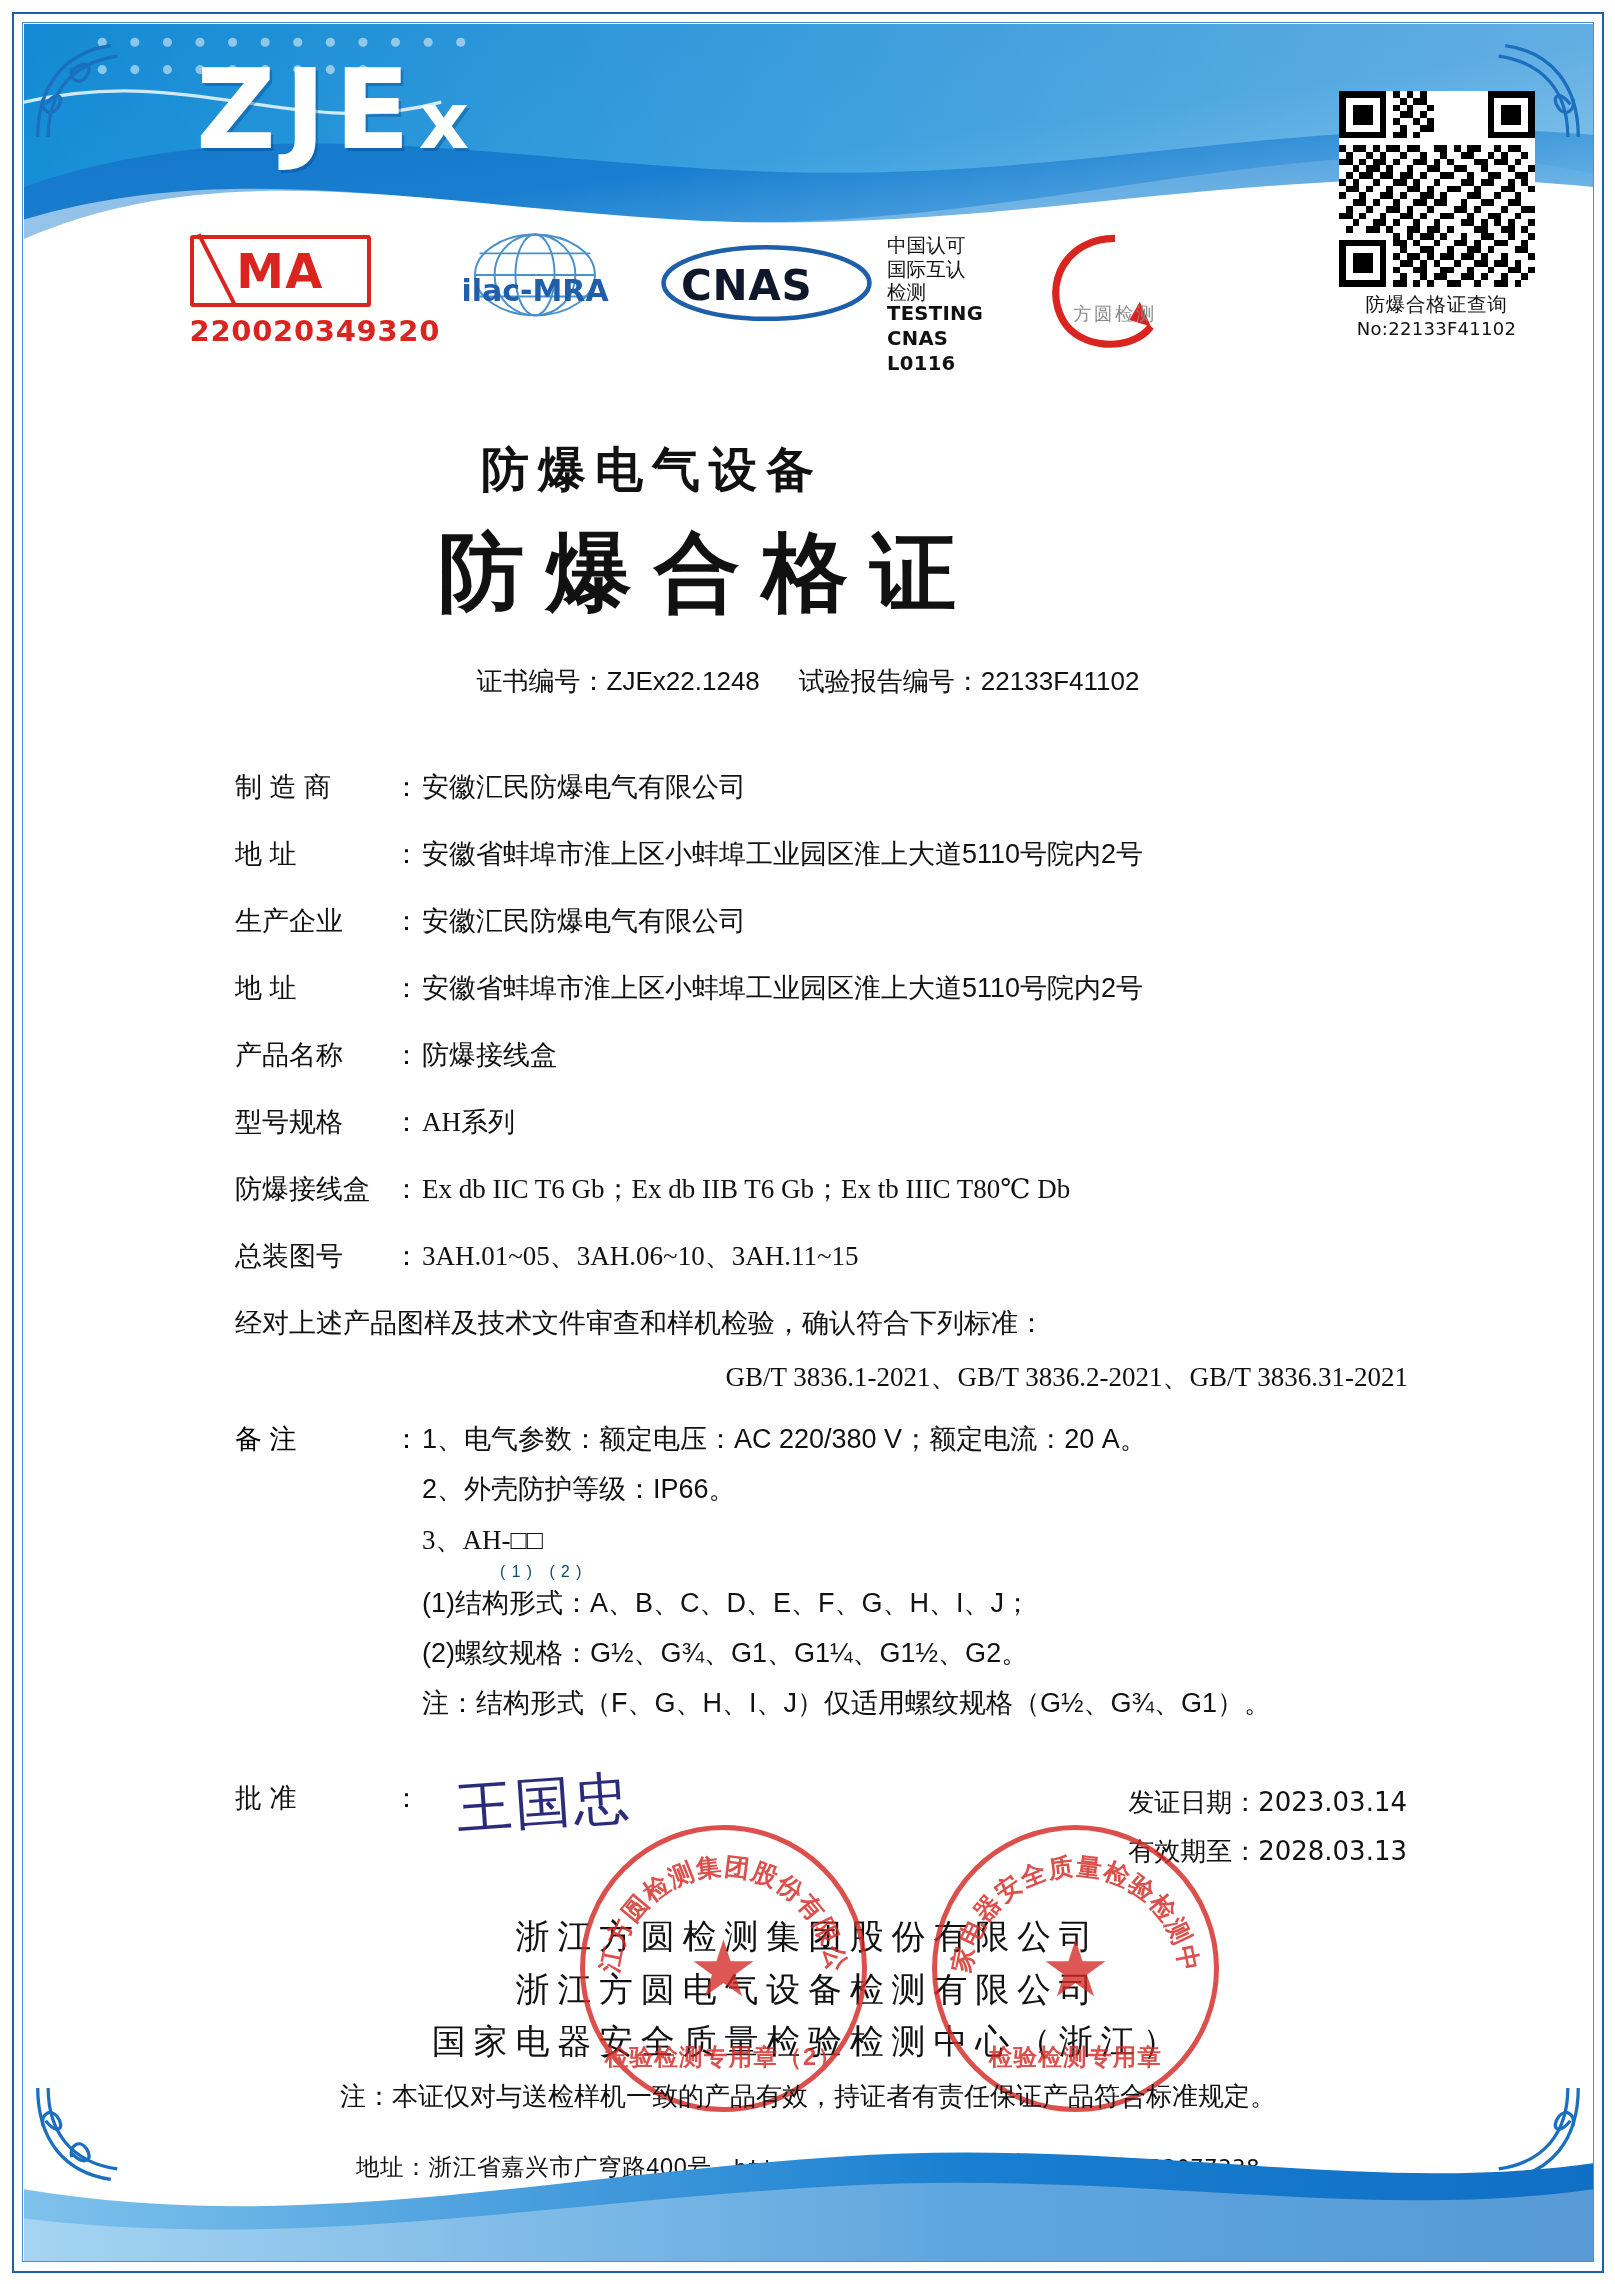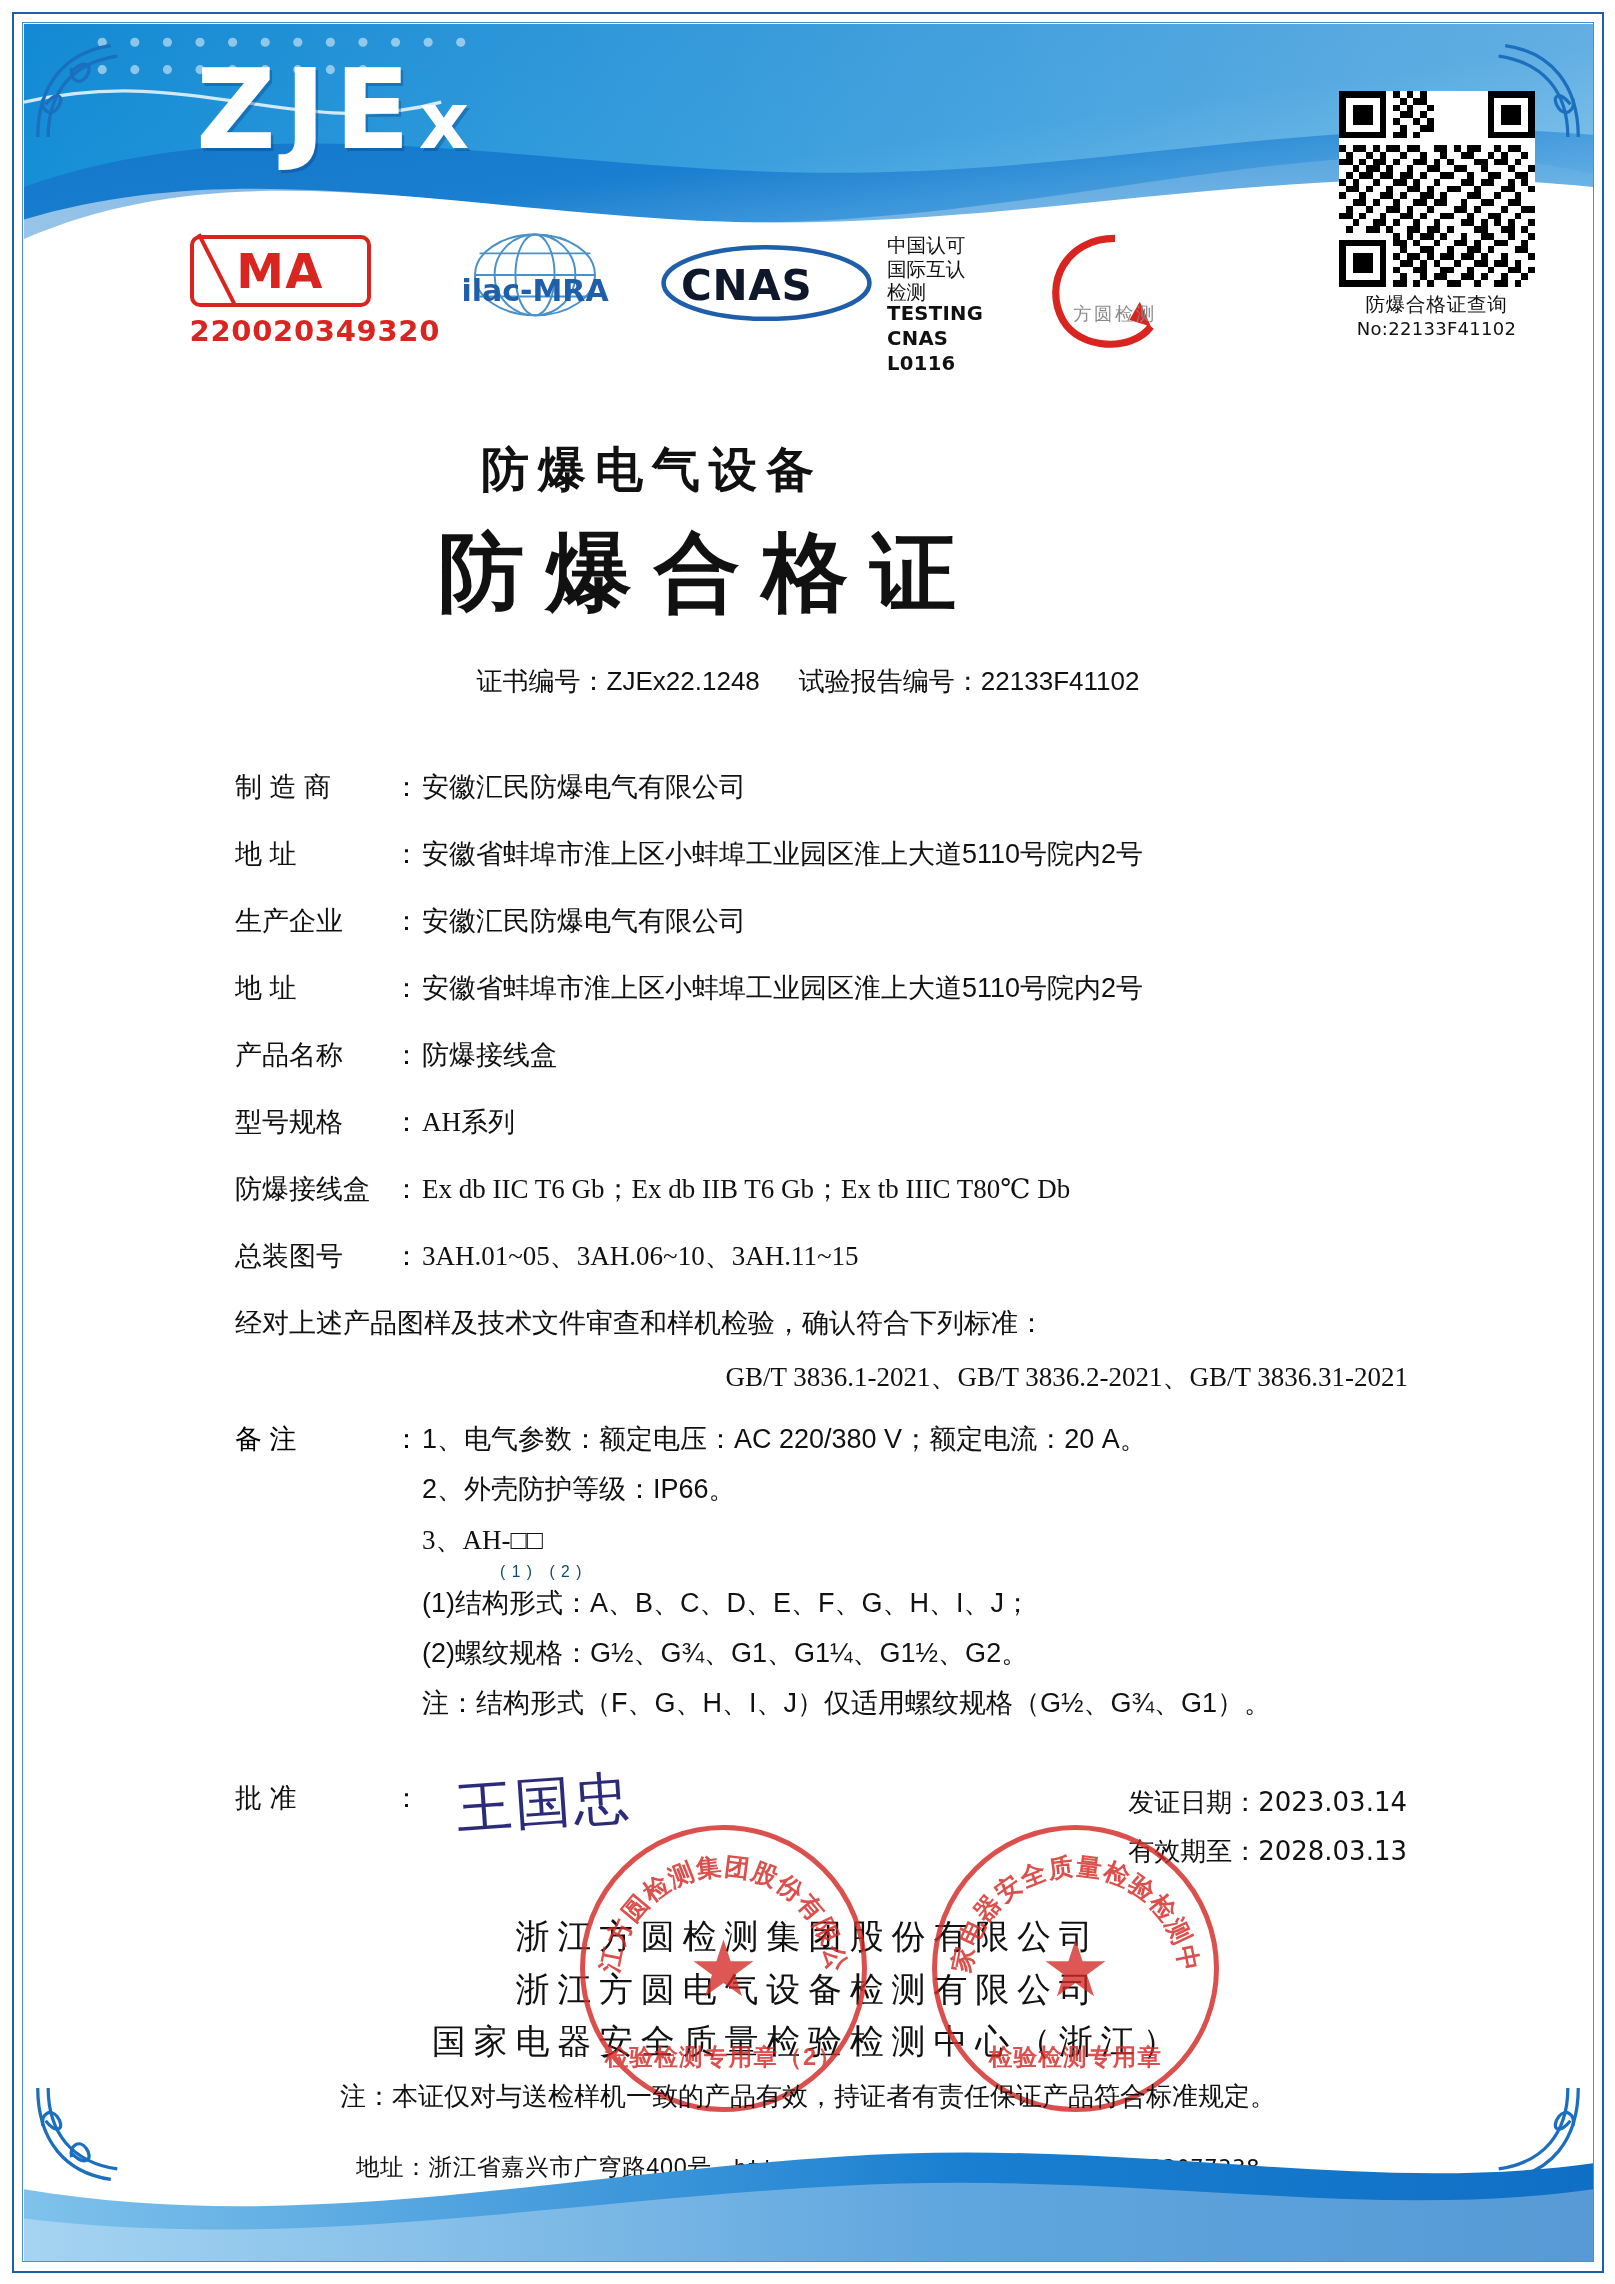--- a/index.html
+++ b/index.html
@@ -78,21 +78,21 @@
     width: 978px;
     height: 130px;
   }
   .mark { position: absolute; }
 
   
   .ma-wrap { left: 6.5px; top: 0px; width: 196px; }
   .ma-box {
     width: 181px; height: 72px;
     border: 4.6px solid #d9241f;
-    border-radius: 10px;
+    border-radius: 3px;
     position: relative;
     box-sizing: border-box;
   }
   .ma-text {
     position: absolute;
     left: 0; top: 50%;
     transform: translateY(-50%);
     width: 100%;
     text-align: center;
     font-family: "DejaVu Sans", sans-serif;

